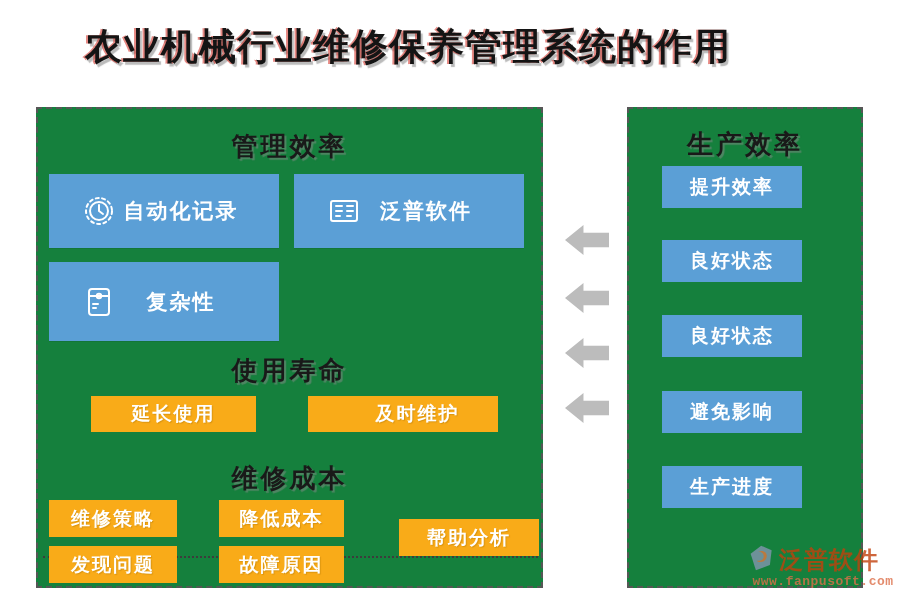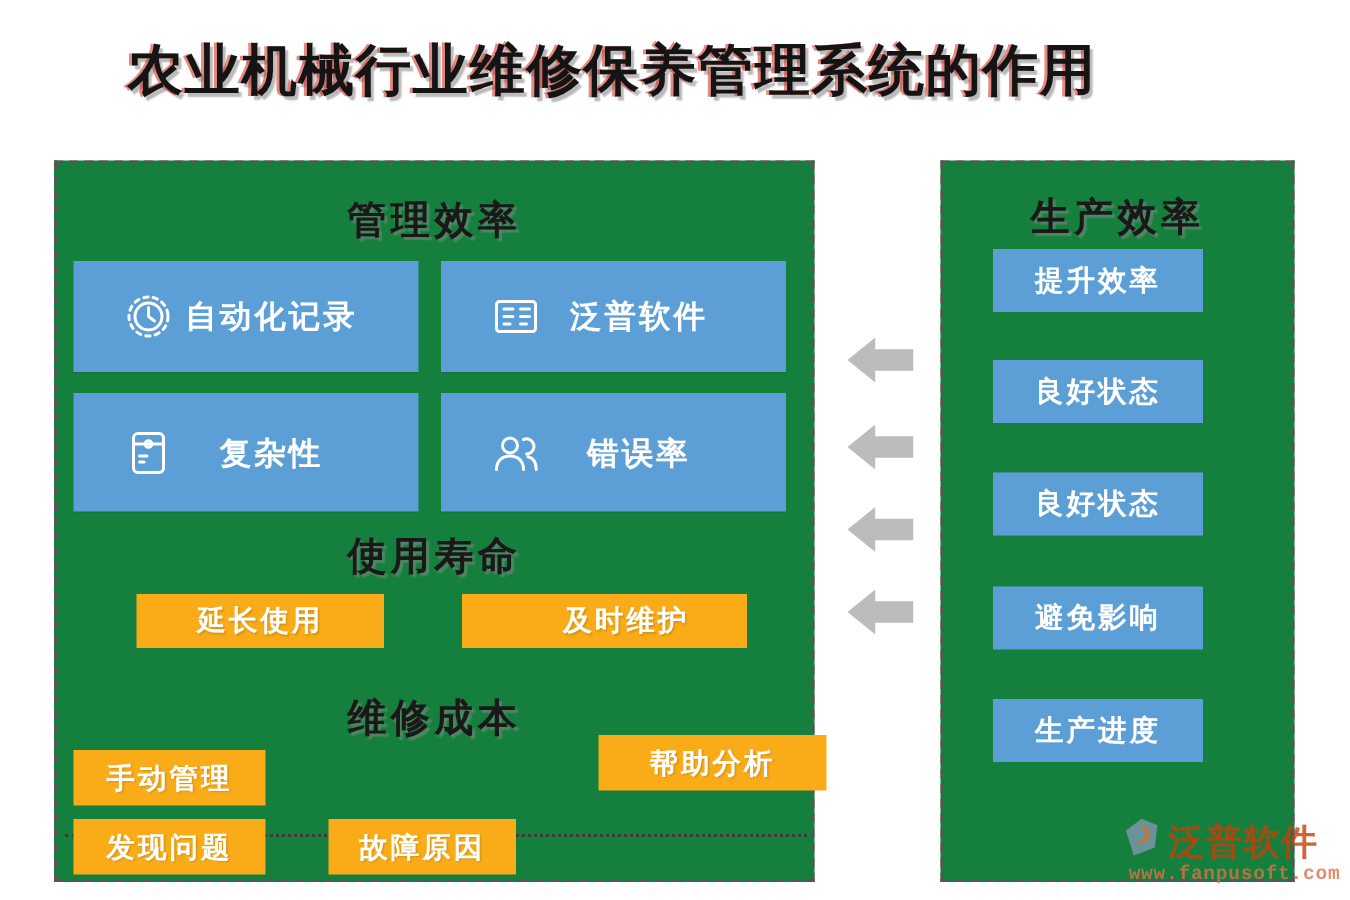--- a/index.html
+++ b/index.html
@@ -104,48 +104,41 @@
         <svg viewBox="0 0 36 36" width="36" height="36">
           <rect class="st" x="8" y="5" width="20" height="26" rx="3"></rect>
           <path class="st" d="M8 12 h20"></path>
           <circle class="st" cx="18" cy="12" r="2.2"></circle>
           <path class="st" d="M12 20h5 M12 24h3"></path>
         </svg>
       </span>
       <span class="lbl">复杂性</span>
     </div>
 
-    <div class="bigbox" style="left:256px; top:153px; width:230px; height:79px;">
-      <span class="ic">
-        <svg viewBox="0 0 36 36" width="36" height="36">
-          <circle class="st" cx="14" cy="13" r="5"></circle>
-          <path class="st" d="M5 29 c0-6 4-9 9-9 s9 3 9 9"></path>
-          <path class="st" d="M23 9 a5 5 0 1 1 2 9.6 M26 20.5 c4 1 5.5 4.5 5.5 8.5"></path>
-        </svg>
-      </span>
-      <span class="lbl">错误率</span>
-    </div>
 
     <div class="sec-heading" style="top:244px;">使用寿命</div>
 
     <div class="obox" style="left:53px; top:287px; width:165px; height:36px;">
       <span>延长使用</span>
     </div>
     <div class="obox" style="left:270px; top:287px; width:190px; height:36px;padding-left:29px;">
       <span>及时维护</span>
     </div>
 
     <div class="divider"></div>
 
     <div class="sec-heading" style="top:352px;">维修成本</div>
 
     <div class="obox" style="left:11px;  top:391px; width:128px; height:37px;">
-      <span>手动管理</span>
+      <span>维修策略</span>
     </div>
-    <div class="obox" style="left:361px; top:381px; width:152px; height:37px;">
+    <div class="obox" style="left:181px; top:391px; width:125px; height:37px;">
+      <span>降低成本</span>
+    </div>
+    <div class="obox" style="left:361px; top:410px; width:140px; height:37px;">
       <span>帮助分析</span>
     </div>
     <div class="obox" style="left:11px;  top:437px; width:128px; height:37px;">
       <span>发现问题</span>
     </div>
     <div class="obox" style="left:181px; top:437px; width:125px; height:37px;">
       <span>故障原因</span>
     </div>
   </section>
 

